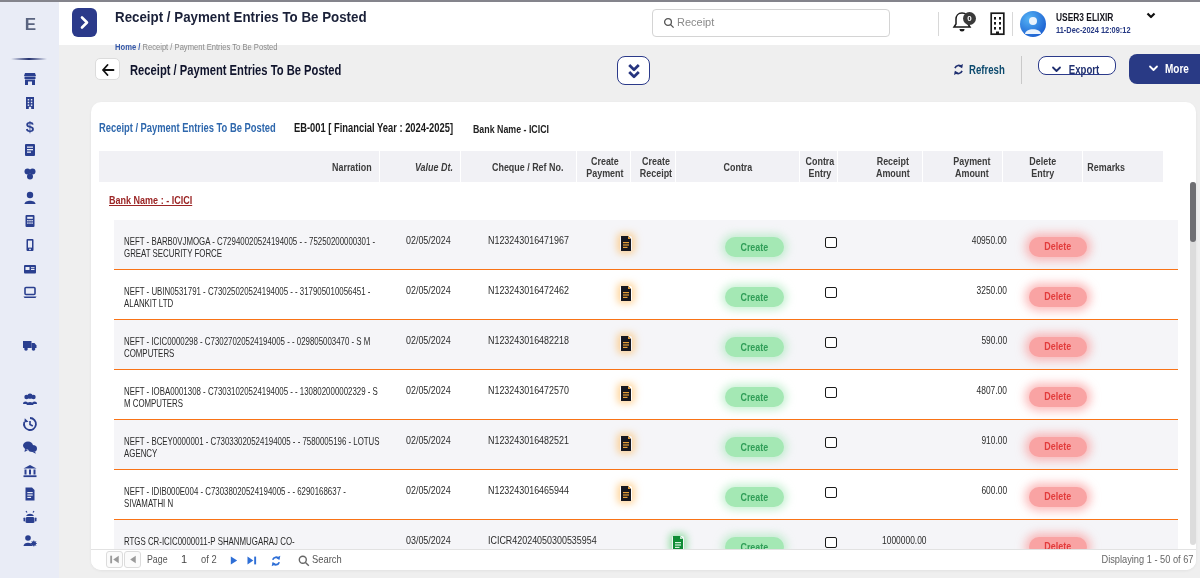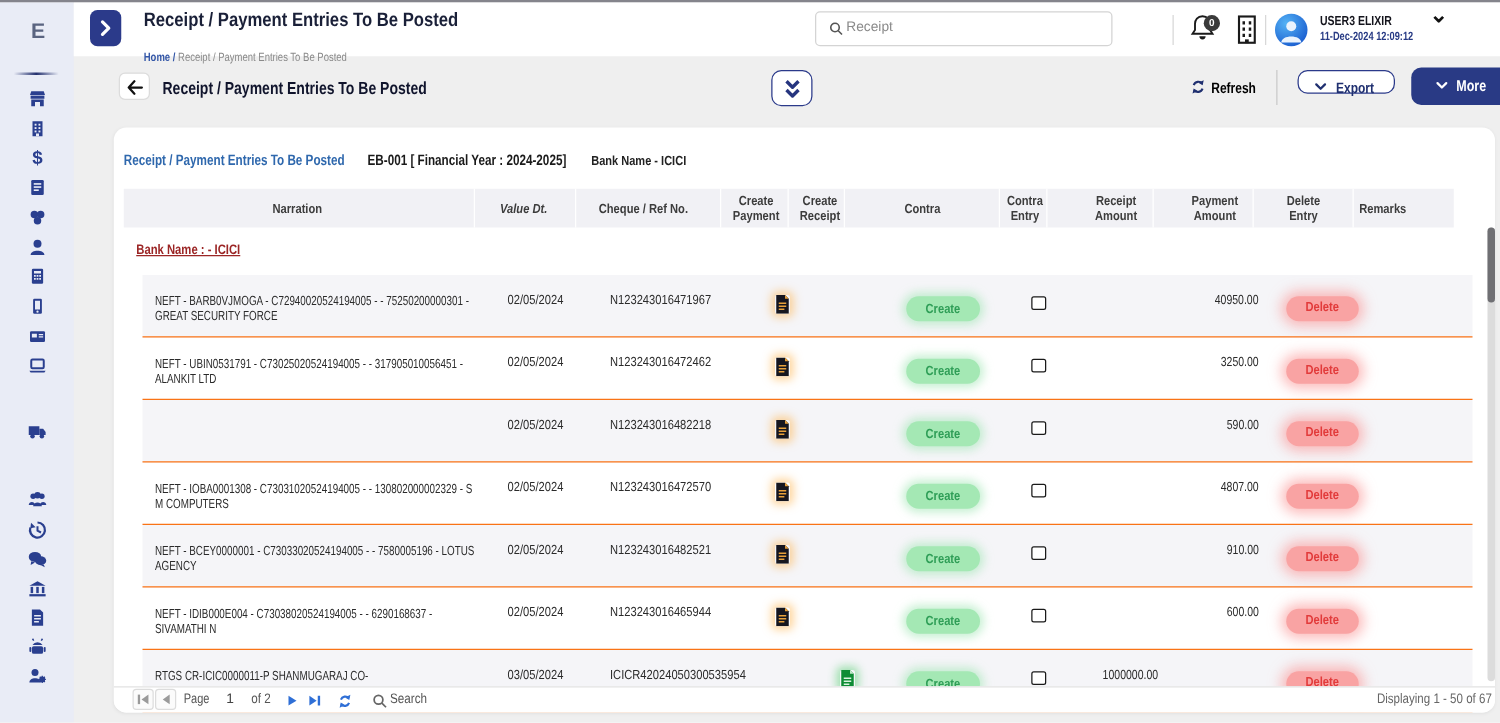--- a/index.html
+++ b/index.html
@@ -21,31 +21,31 @@
 #selecttxt{left:677px;top:16px;font-size:11px;color:#8a8a8a}
 #hd1{left:938px;top:12px;width:1px;height:24px;background:#d8d8d8}
 #hd2{left:1012px;top:12px;width:1px;height:24px;background:#d8d8d8}
 #badge{left:963px;top:12px;width:13px;height:13px;border-radius:50%;background:#3a3a3a;color:#fff;font-size:8px;font-weight:bold;text-align:center;line-height:13px}
 #avatar{left:1020px;top:11px;width:26px;height:26px;border-radius:50%;background:radial-gradient(circle at 35% 30%,#54b3f5,#1e63d2 75%)}
 #uname{left:1056px;top:11px;font-size:10.5px;font-weight:bold;color:#14141c}
 #udate{left:1056px;top:24px;font-size:9.5px;font-weight:bold;color:#273a84}
 #backbtn{left:95px;top:58px;width:25px;height:22px;background:#fff;border:1px solid #dcdcdc;border-radius:5px;text-align:center;line-height:18px;font-size:13px;color:#111}
 #ttitle{left:130px;top:62px;font-size:14px;font-weight:bold;color:#10142c}
 #dblchev{left:617px;top:56px;width:33px;height:29px;background:#fff;border:1px solid #2b3a8a;border-radius:8px;text-align:center}
-#refresh{left:952px;top:63px;color:#000000;font-size:12px;font-weight:bold}
+#refresh{left:952px;top:63px;color:#0c4a6e;font-size:12px;font-weight:bold}
 #td1{left:1021px;top:56px;width:1px;height:28px;background:#c9c9c9}
 #exportbtn{left:1038px;top:56px;width:78px;height:19px;background:#fff;border:1px solid #2b3a8a;border-radius:8px;color:#203070;font-size:12px;font-weight:bold;text-align:center;line-height:26px}
 #morebtn{left:1129px;top:54px;width:82px;height:30px;background:#293a85;border-radius:8px;color:#fff;font-size:12.5px;font-weight:bold;text-align:center;line-height:30px}
 #card{left:91px;top:102px;width:1105px;height:468px;background:#fff;border-radius:10px;box-shadow:0 1px 3px rgba(0,0,0,.06);overflow:hidden}
 #chdr1{left:8px;top:19px;font-size:12px;font-weight:bold;color:#2f68ad}
 #chdr2{left:203px;top:19px;font-size:12px;font-weight:bold;color:#1a1a1a}
 #chdr3{left:382px;top:21px;font-size:10.5px;font-weight:bold;color:#222}
 #thead{left:7.5px;top:49px;width:1064px;height:30.5px;background:#f1f1f5}
 .th{position:absolute;top:0;height:30.5px;border-left:1px solid #fff;font-size:10.5px;font-weight:bold;color:#3c3c3c;display:flex;align-items:center;justify-content:center;text-align:center;line-height:12.2px;padding-top:2px}
-.th.lft{justify-content:center;padding-left:5px}
+.th.lft{justify-content:flex-end;padding-left:5px}
 .th .cx2{transform-origin:50% 50%}
 .th.lft .cx2{transform-origin:0 50%}
 .grow{position:absolute;left:23px;width:1064px;height:50px;border-bottom:1px solid #f97316}
 .odd{background:#f5f5f8}
 .nar{position:absolute;left:9.5px;top:16px;font-size:10.5px;line-height:11.7px;color:#2a2a2a}
 .dt{position:absolute;left:291.5px;top:13.8px;font-size:10.5px;color:#2a2a2a}
 .ref{position:absolute;left:373.5px;top:13.8px;font-size:10.5px;color:#2a2a2a}
 .amt{position:absolute;top:13.8px;width:91px;text-align:right;font-size:10.5px;color:#2a2a2a}
 .amt.pay{left:802px}
 .amt.rec{left:721.5px}
@@ -304,20 +304,21 @@
           <rect x="3" y="6" width="6" height="1.2" fill="#e8a13c"></rect>
           <rect x="3" y="8.4" width="6" height="1.2" fill="#e8a13c"></rect>
           <rect x="3" y="10.8" width="4.5" height="1.2" fill="#e8a13c"></rect>
         </svg></div>
 <div class="crbtn"><span class="cx2" style="transform-origin:50% 50%">Create</span></div>
 <div class="cbx"></div>
 <div class="amt pay"><span class="cxr">3250.00</span></div>
 <div class="delbtn"><span class="cx2" style="transform-origin:50% 50%">Delete</span></div>
 </div>
 <div class="grow odd" style="top:218px">
+<div class="nar"><span class="cx3">NEFT - ICIC0000298 - C73027020524194005 - - 029805003470 - S M<br>COMPUTERS</span></div>
 <div class="dt"><span class="cx2">02/05/2024</span></div>
 <div class="ref"><span class="cx2">N123243016482218</span></div>
 <div class="docic"><svg width="12" height="15" viewBox="0 0 12 15">
           <path d="M1 0 H8 L11 3 V15 H1 Z" fill="#16161f"></path>
           <path d="M8 0 L11 3 H8 Z" fill="#e8a13c"></path>
           <rect x="3" y="6" width="6" height="1.2" fill="#e8a13c"></rect>
           <rect x="3" y="8.4" width="6" height="1.2" fill="#e8a13c"></rect>
           <rect x="3" y="10.8" width="4.5" height="1.2" fill="#e8a13c"></rect>
         </svg></div>
 <div class="crbtn"><span class="cx2" style="transform-origin:50% 50%">Create</span></div>

